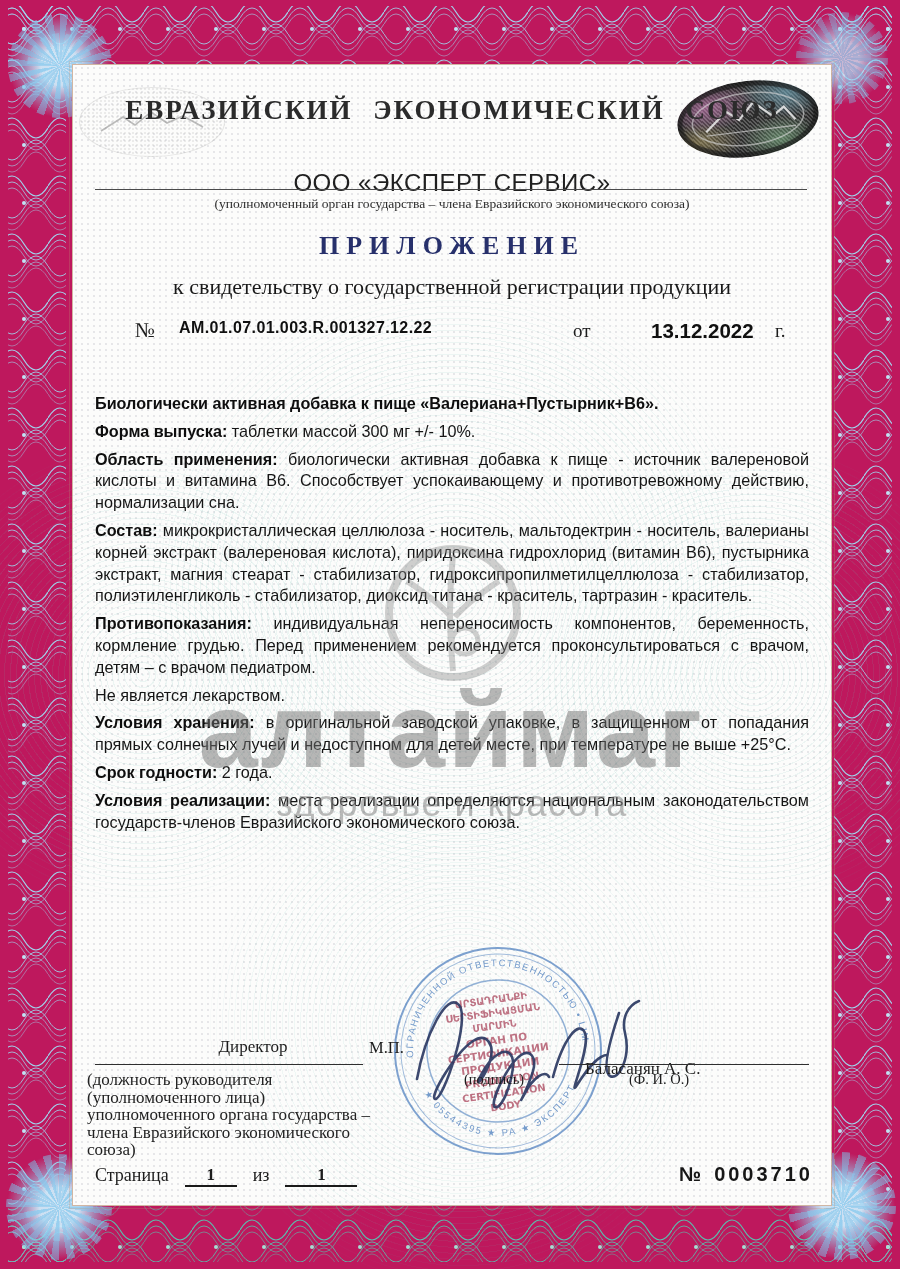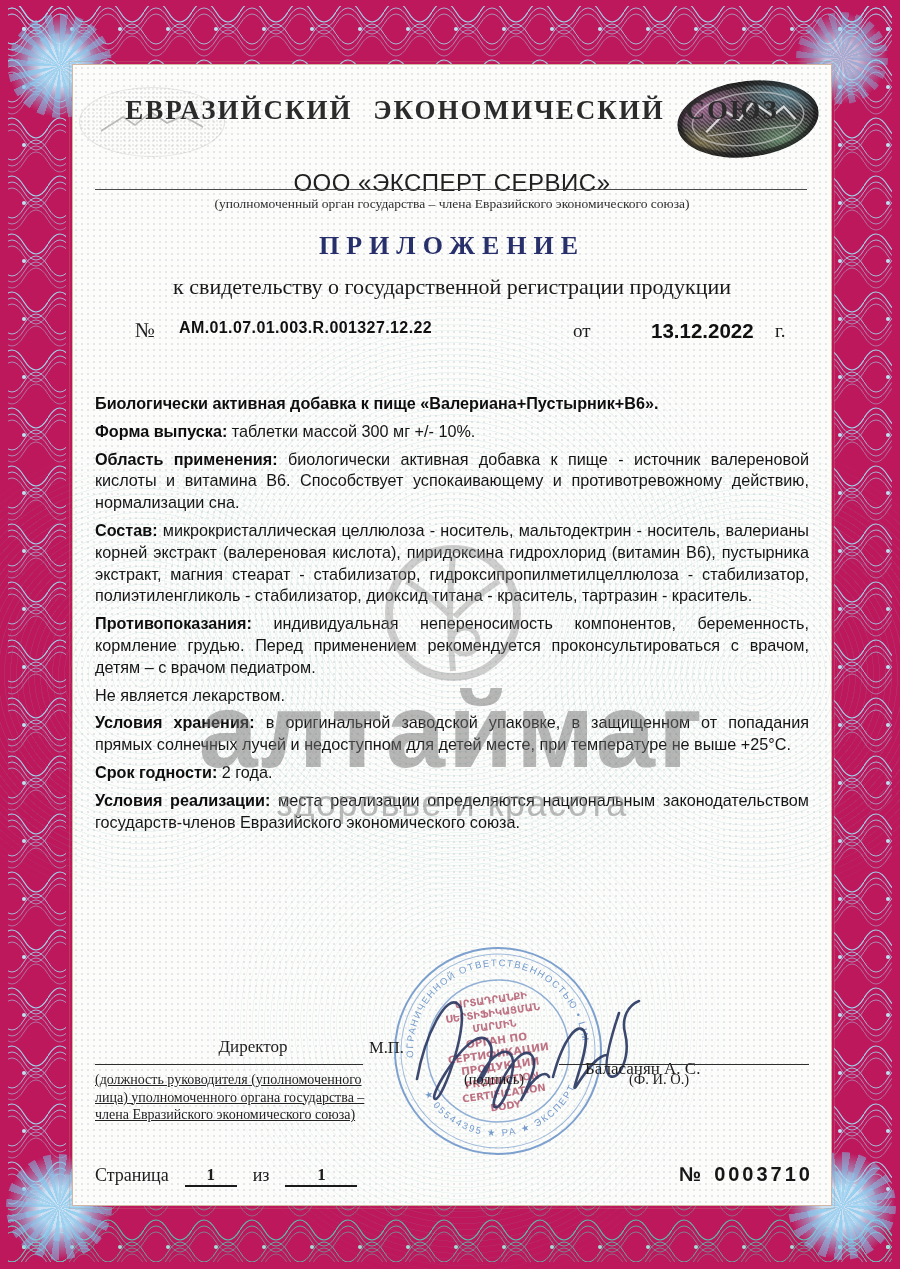--- a/index.html
+++ b/index.html
@@ -55,21 +55,21 @@
   .body-text b{font-weight:700;color:#0e0e0e;}
   
   .logo-wm{left:300px;top:468px;opacity:.40;}
   .brand{top:612px;font-family:"Liberation Sans",sans-serif;font-size:106px;font-weight:700;
     letter-spacing:3px;color:rgba(112,112,112,.50);line-height:1;}
   .tagline{top:718px;font-family:"Liberation Sans",sans-serif;font-size:36px;font-weight:500;
     letter-spacing:1.5px;color:rgba(130,130,130,.55);}
   
   .sig-left-label{left:40px;top:972px;width:280px;text-align:center;font-size:17px;}
   .sig-left-line{left:22px;top:999px;width:268px;border-top:1.5px solid #2f2f2f;}
-  .sig-left-note{left:22px;top:1006px;width:302px;font-size:14px;line-height:17.5px;color:#222;text-decoration:underline;}
+  .sig-left-note{left:14px;top:1006px;width:302px;font-size:17px;line-height:17.5px;color:#222;}
   .mp{left:296px;top:973px;font-size:16.5px;}
   .stamp-wrap{left:315px;top:876px;width:220px;height:220px;transform:rotate(-8deg);opacity:.85;}
   .sig-svg{left:330px;top:896px;}
   .sig-name{left:512px;top:970px;font-size:17px;white-space:nowrap;margin-top:24px;}
   .sig-right-line{left:486px;top:999px;width:250px;border-top:1.5px solid #2f2f2f;}
   .cap-sign{left:356px;top:1006px;width:130px;text-align:center;font-size:14.5px;}
   .cap-name{left:556px;top:1006px;width:120px;font-size:14.5px;}
   
   .page-row{left:22px;top:1100px;font-size:18px;display:flex;align-items:flex-start;gap:16px;}
   .pgval{display:inline-block;border-bottom:2px solid #1a1a1a;text-align:center;font-weight:700;font-size:17px;}

